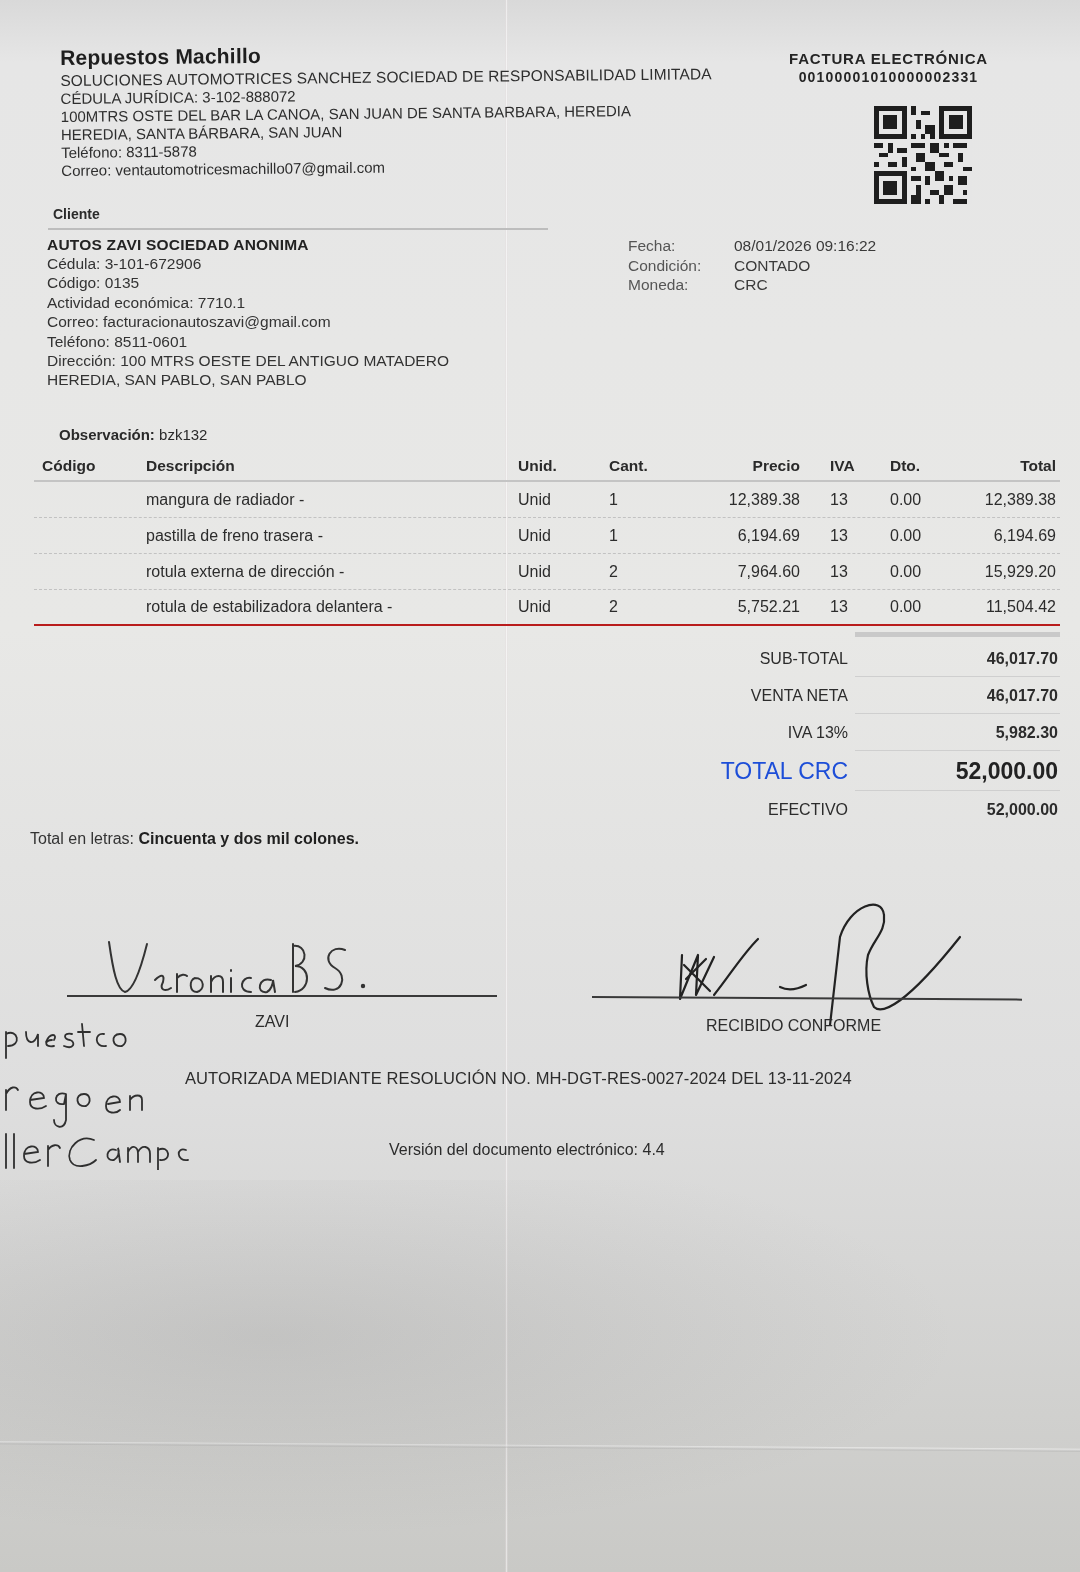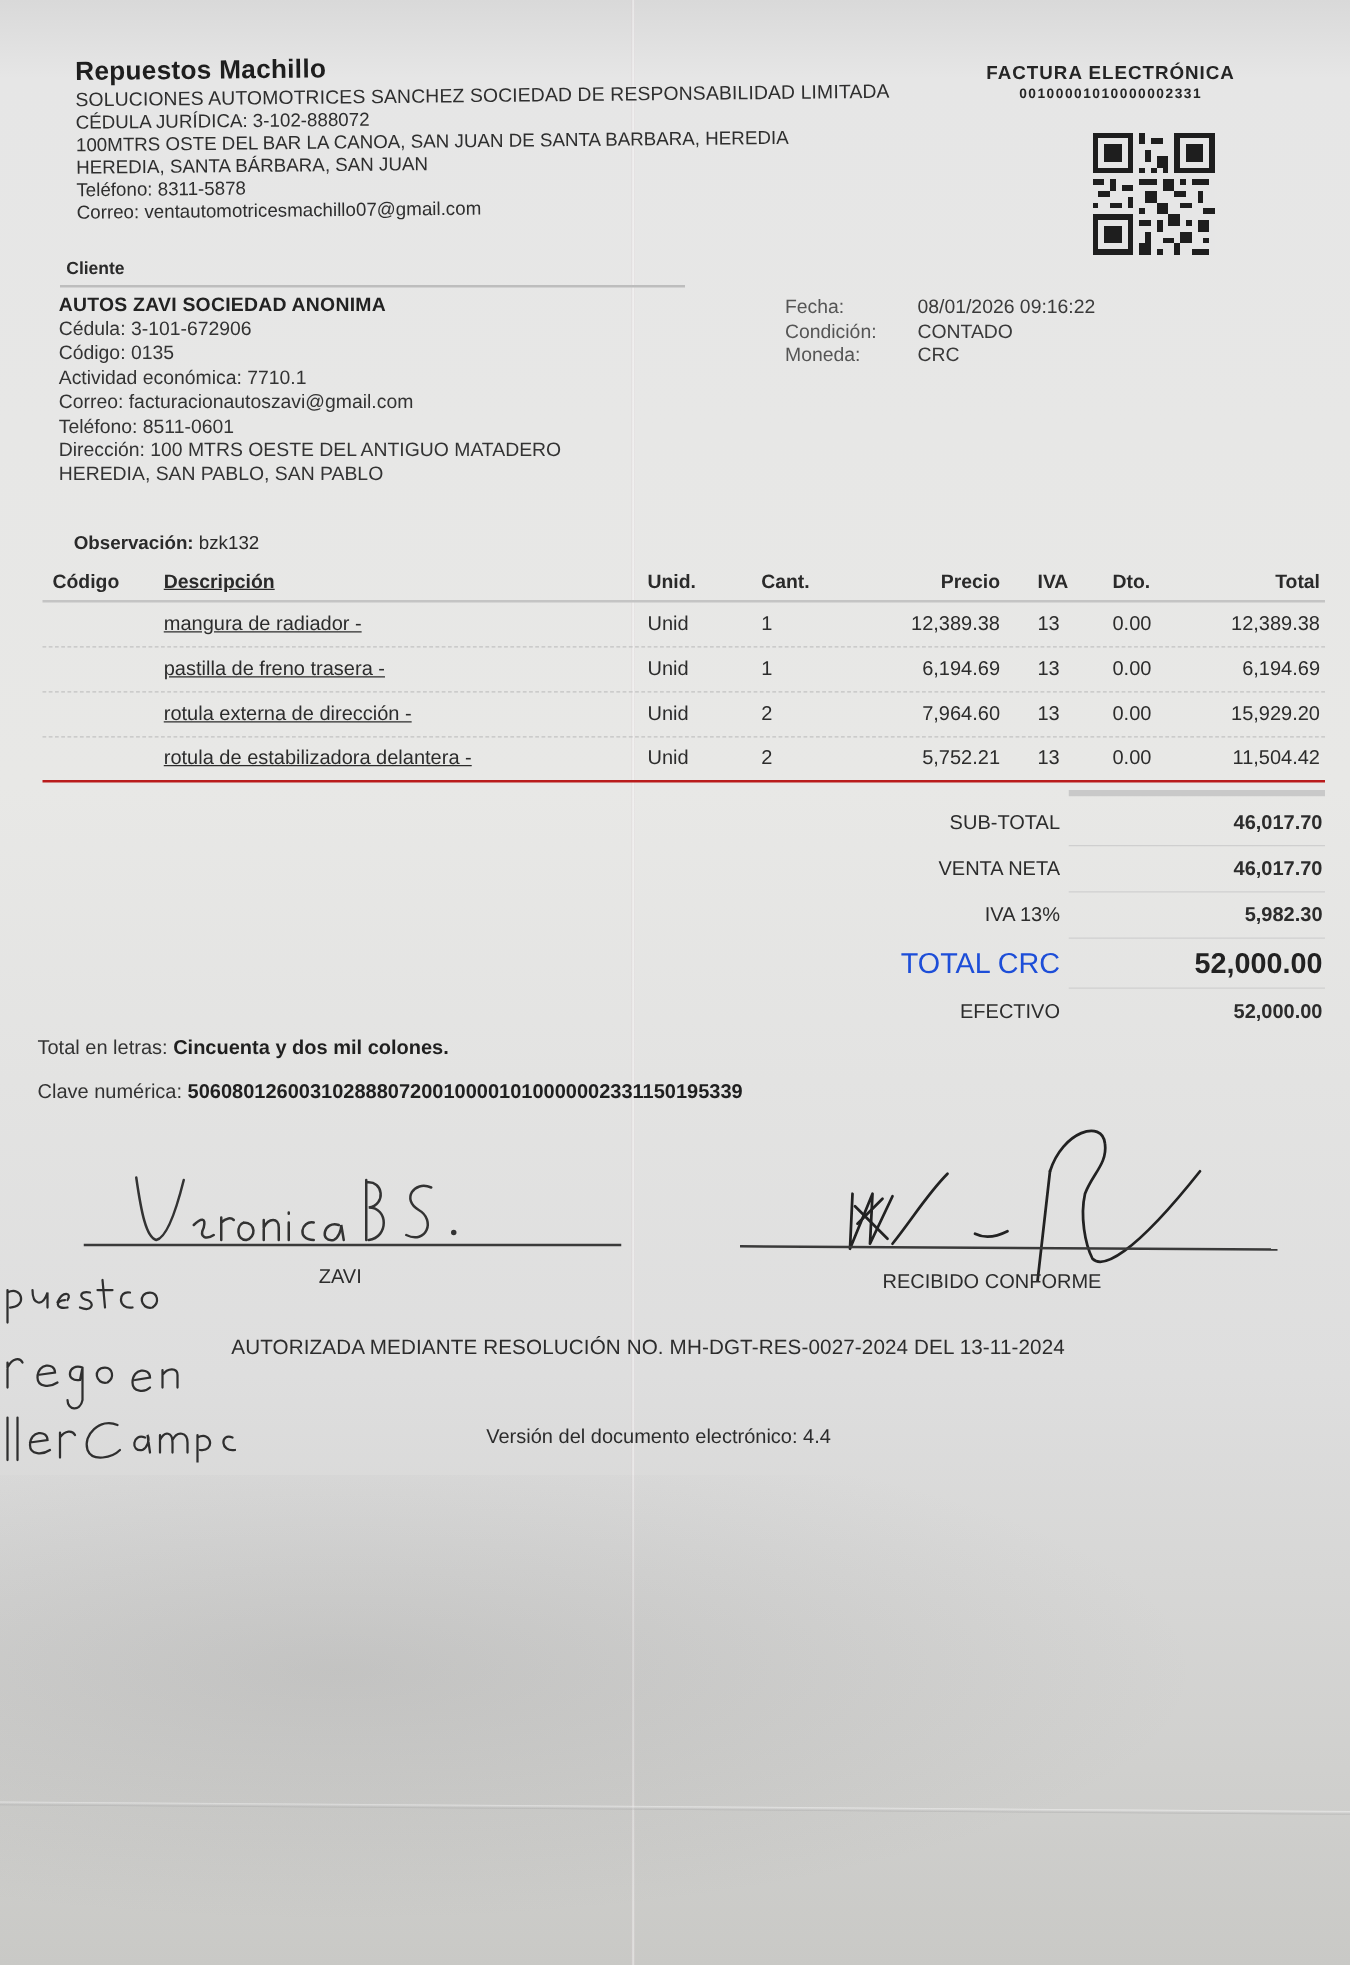--- a/index.html
+++ b/index.html
@@ -26,21 +26,21 @@
     .page { position: absolute; left: 0; top: 0; width: 1080px; height: 1572px; }
 
     
     .company { position: absolute; left: 60px; top: 46px; transform: rotate(-0.6deg); transform-origin: left top; }
     .company .name { font-size: 21px; font-weight: bold; color: #1e1e1e; letter-spacing: 0.2px; }
     .company .line { font-size: 15px; line-height: 18px; color: #2e2e2e; }
     .company .legal { font-size: 15.5px; margin-top: 2px; letter-spacing: 0.1px; }
 
     .invoice-head { position: absolute; left: 776px; top: 50px; text-align: center; width: 225px; }
     .invoice-head .label { font-size: 15px; font-weight: bold; letter-spacing: 0.8px; color: #252525; }
-    .invoice-head .number { font-size: 11px; font-weight: bold; letter-spacing: 1.2px; color: #252525; margin-top: 2px; }
+    .invoice-head .number { font-size: 14px; font-weight: bold; letter-spacing: 1.2px; color: #252525; margin-top: 2px; }
     .qr { position: absolute; left: 870px; top: 106px; width: 106px; height: 98px; }
 
     
     .client { position: absolute; left: 46px; top: 206px; }
     .client .section-label { font-size: 14px; font-weight: bold; color: #2a2a2a; margin-left: 7px; }
     .client-rule { position: absolute; left: 48px; top: 228px; width: 500px; height: 2px; background: #bdbdbd; }
     .client-body { position: absolute; left: 47px; top: 236px; }
     .client-body .cname { font-size: 15.5px; font-weight: bold; color: #222; letter-spacing: 0.2px; }
     .client-body .cline { font-size: 15.5px; line-height: 19.4px; color: #333; }
 
@@ -51,21 +51,21 @@
 
     
     .obs { position: absolute; left: 43px; top: 426px; font-size: 15px; color: #2a2a2a; margin-left: 16px; }
     .obs b { font-weight: bold; }
     .items { position: absolute; left: 34px; top: 452px; width: 1026px; }
     .items .row { position: relative; height: 36px; border-bottom: 1.5px dashed #c2c2c2; font-size: 16px; }
     .items .row.header { height: 30px; font-weight: bold; font-size: 15.5px; border-bottom: 2px solid #c4c4c4; }
     .items .cell { position: absolute; top: 50%; transform: translateY(-50%); white-space: nowrap; color: #2c2c2c; text-align: right; }
     .items .row.header .cell { color: #2a2a2a; }
     .c-code { left: 8px; }
-    .c-desc { left: 97px; text-decoration: underline; }
+    .c-desc { left: 112px; }
     .c-unit { left: 484px; }
     .c-qty { left: 575px; }
     .c-price { right: 260px; text-align: right; }
     .c-iva { left: 796px; }
     .c-dto { left: 856px; }
     .c-total { right: 4px; text-align: right; }
     .items .row.last { border-bottom: 2px solid #b91c1c; }
 
     
     .totals { position: absolute; left: 690px; top: 640px; width: 370px; }
@@ -282,24 +282,20 @@
     <div class="trow">
       <span class="tl">EFECTIVO</span>
       <span class="tv">52,000.00</span>
     </div>
   </div>
 
   <div class="words">
     <span>Total en letras:</span>
     <b>Cincuenta y dos mil colones.</b>
   </div>
-  <div class="key">
-    <span>Clave numérica:</span>
-    <b>50608012600310288807200100001010000002331150195339</b>
-  </div>
 
   <svg class="sig-svg" style="left:95px; top:930px; width:300px; height:70px;" viewBox="0 0 300 70">
     <g fill="none" stroke="#333" stroke-width="2" stroke-linecap="round">
       <path d="M14 12 C18 40 22 60 30 62 C40 60 48 30 52 14"></path>
       <path d="M60 50 C66 44 70 44 68 52 C64 60 70 62 76 58"></path>
       <path d="M82 44 L82 62 M82 48 C86 44 90 44 92 46"></path>
       <path d="M100 48 C94 50 94 62 102 62 C110 60 110 48 100 48"></path>
       <path d="M116 46 L116 62 M116 52 C120 44 128 44 128 52 L128 62"></path>
       <path d="M136 48 L136 62 M136 40 L136 41"></path>
       <path d="M156 48 C146 46 142 62 156 62"></path>

